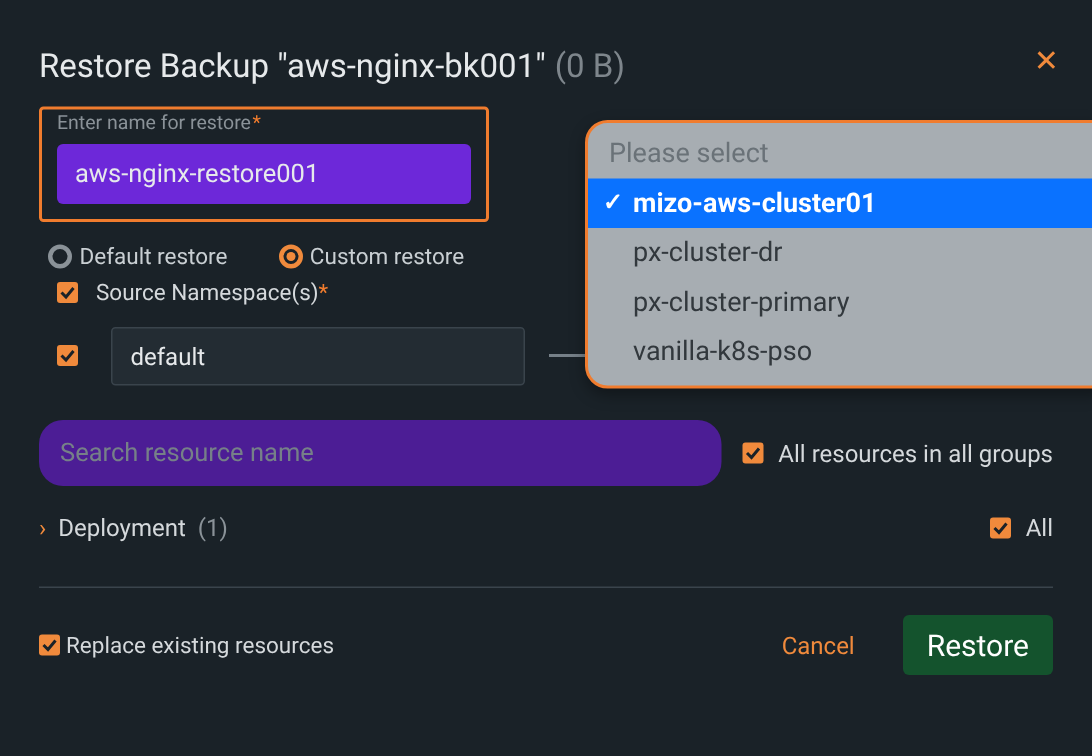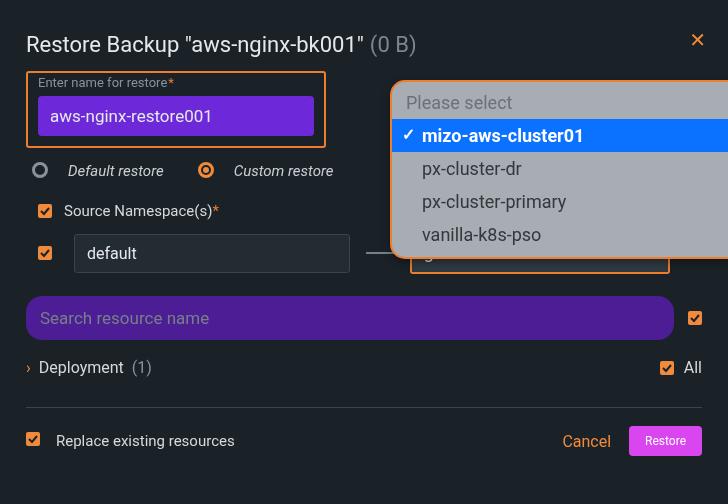--- a/index.html
+++ b/index.html
@@ -11,26 +11,26 @@
   .close-x { position: absolute; right: -4px; top: 30px; font-size: 20px; color: #f08a3c; cursor: pointer; line-height: 1; }
 
   .hi-box { border: 2px solid #f07c2e; border-radius: 3px; }
   .name-block { padding: 2px 10px 10px 10px; width: 300px; }
   .field-label { font-size: 13px; color: #8a9298; display: flex; align-items: center; gap: 1px; }
   .req { color: #f07c2e; }
   .text-input { width: 100%; background: #6d28d9; border: none; border-radius: 4px; color: #e6e9eb; font-size: 17px; padding: 10px 12px; margin-top: 6px; outline: none; }
   .text-input::placeholder { color: #768088; }
 
   .row-radio { display: flex; align-items: center; gap: 34px; margin-top: 14px; padding-left: 6px; }
-  .radio { display: flex; align-items: flex-start; gap: 20px; font-size: 15px; color: #c9cfd3; font-style: italic; }
+  .radio { display: flex; align-items: center; gap: 5px; font-size: 15px; color: #c9cfd3; }
   .r-outer { width: 16px; height: 16px; border-radius: 50%; border: 3px solid #8a9298; display: inline-block; }
   .r-outer.chk { border-color: #f08a3c; position: relative; }
   .r-outer.chk::after { content: ""; position: absolute; inset: 2px; background: #f08a3c; border-radius: 50%; }
 
-  .cb-row { display: flex; align-items: center; gap: 12px; margin-top: 22px; padding-left: 12px; }
+  .cb-row { display: flex; align-items: center; gap: 12px; margin-top: 6px; padding-left: 12px; }
   .cb { width: 14px; height: 14px; background: #f08a3c; border-radius: 2px; display: inline-flex; align-items: center; justify-content: center; }
   .cb svg { width: 10px; height: 10px; }
   .cb-lbl { font-size: 15px; color: #d5d9dc; }
 
   .ns-row { display: flex; align-items: center; margin-top: 12px; padding-left: 12px; }
   .ns-row .cb { margin-right: 22px; }
   .ns-input { flex: 0 0 276px; background: #232c33; border: 1px solid #3a444c; border-radius: 3px; padding: 9px 12px; font-size: 16px; color: #e6e9eb; outline: none; }
   .dash { width: 28px; border-top: 2px solid #768088; margin: 0 16px; }
   .dest-wrap { flex: 0 0 260px; }
   .dest-input { width: 100%; background: #2e3a42; border: none; padding: 9px 12px; font-size: 17px; color: #e6e9eb; outline: none; border-radius: 2px; }
@@ -41,24 +41,24 @@
   .allres { display: flex; align-items: center; gap: 10px; font-size: 16px; color: #d5d9dc; white-space: nowrap; }
 
   .dep-row { display: flex; align-items: center; justify-content: space-between; margin-top: 18px; }
   .dep-left { display: flex; align-items: center; gap: 8px; font-size: 16px; }
   .dep-left .chev { color: #f08a3c; font-size: 16px; }
   .dep-count { color: #8a9298; }
 
   .hr { border: none; border-top: 1px solid #3a444c; margin-top: 30px; }
 
   .footer { display: flex; align-items: center; justify-content: space-between; margin-top: 18px; }
-  .footer-left { display: flex; gap: 16px; font-size: 15px; }
+  .footer-left { display: flex; align-items: center; gap: 4px; font-size: 15px; }
   .footer-right { display: flex; align-items: center; gap: 18px; }
   .btn-cancel { color: #f08a3c; font-size: 16px; cursor: pointer; }
-  .btn-restore { background: #d946ef; color: #fff; font-size: 12px; padding: 8px 16px; border: none; border-radius: 4px; cursor: pointer; }
+  .btn-restore { background: #14532d; color: #fff; font-size: 20px; padding: 8px 16px; border: none; border-radius: 4px; cursor: pointer; margin-left: 14px; }
 
   
   .dropdown { position: absolute; top: 80px; left: 390px; width: 352px; background: #a7adb2; border-radius: 15px; padding: 4px 0 6px 0; box-shadow: 0 4px 10px rgba(0,0,0,.35); }
   .dropdown.hi-box { border: 2px solid #f07c2e; }
   .dd-placeholder { padding: 6px 14px 6px 14px; color: #6a7278; font-size: 18px; }
   .dd-item { padding: 6px 14px 6px 30px; color: #32383d; font-size: 18px; position: relative; cursor: pointer; }
   .dd-item.sel { background: #0a72ff; color: #fff; font-weight: bold; }
   .dd-item.sel::before { content: "✓"; position: absolute; left: 10px; top: 6px; font-size: 16px; }
 </style>
 </head>
@@ -118,20 +118,21 @@
   </div>
 
   <div class="search-row">
     <input class="search-input" placeholder="Search resource name" style="">
     <label class="allres">
       <span class="cb">
         <svg viewBox="0 0 10 10">
             <polyline points="1,5 4,8 9,2" fill="none" stroke="#1a2228" stroke-width="2"></polyline>
           </svg>
       </span>
+      <span>All resources in all groups</span>
     </label>
   </div>
 
   <div class="dep-row">
     <div class="dep-left">
       <span class="chev">›</span>
       <span>Deployment</span>
       <span class="dep-count">(1)</span>
     </div>
     <label class="allres">

